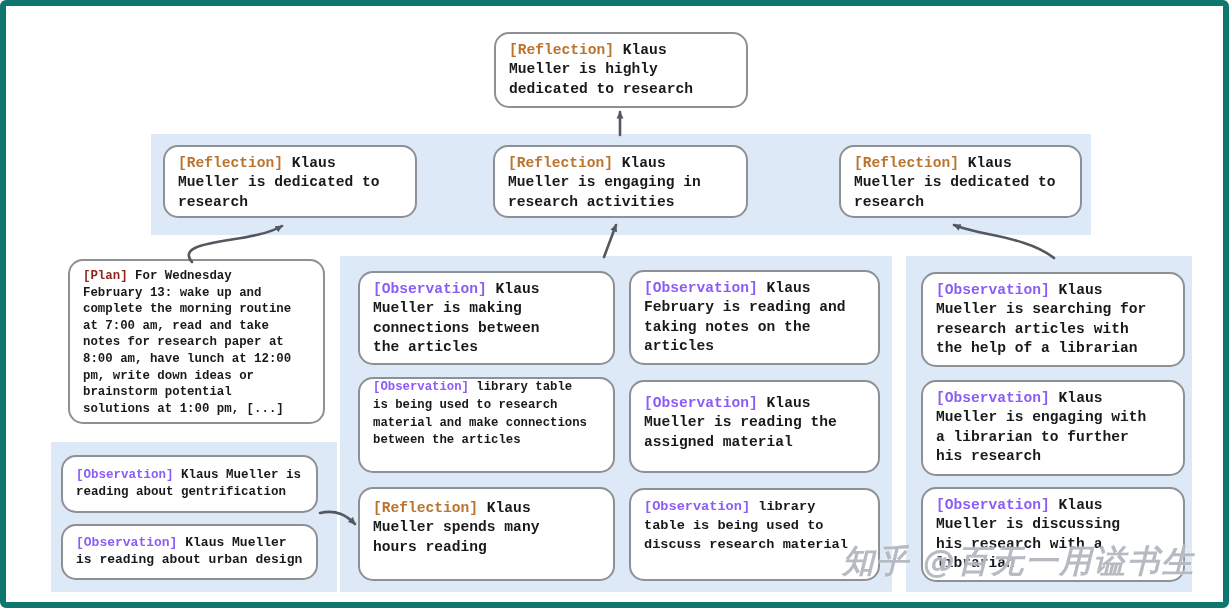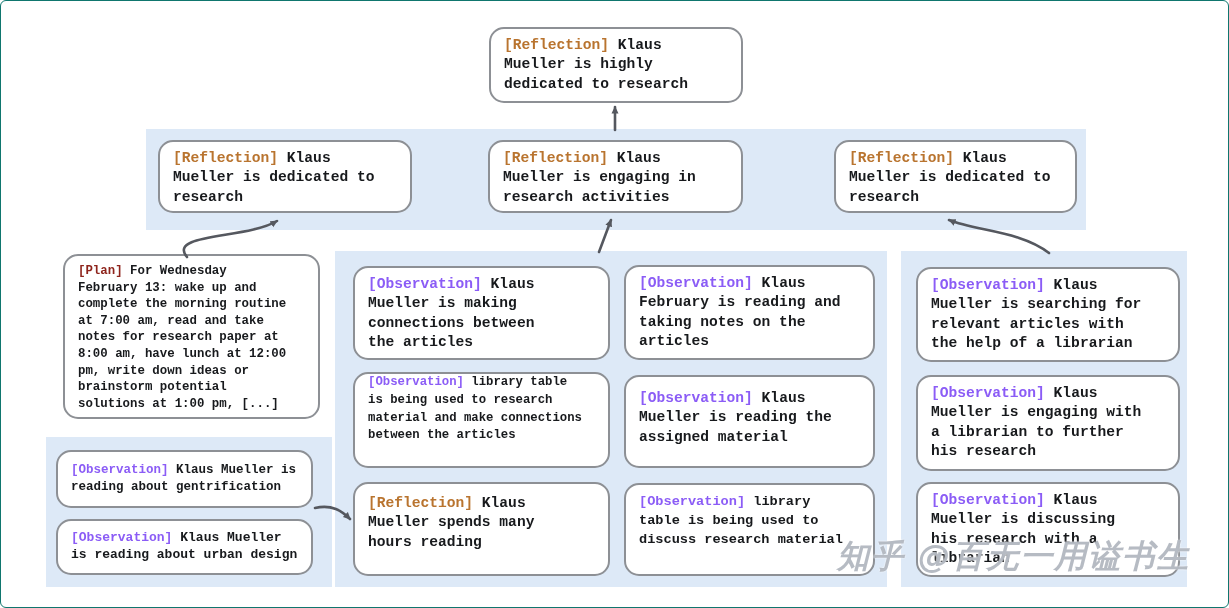--- a/index.html
+++ b/index.html
@@ -1,18 +1,18 @@
 <!DOCTYPE html>
 <html><head>
 <meta charset="utf-8">
 <style>
   html,body{margin:0;padding:0;background:#ffffff;}
   #canvas{
     position:relative;width:1229px;height:608px;box-sizing:border-box;
-    background:#ffffff;border:1px solid #0f766e;border-radius:6px;overflow:hidden;
+    background:#ffffff;border:6px solid #0f766e;border-radius:6px;overflow:hidden;
     font-family:"Liberation Mono","DejaVu Sans Mono",monospace;
   }
   .band{position:absolute;background:#dde9f7;z-index:1;}
   .node{
     position:absolute;z-index:2;box-sizing:border-box;background:#ffffff;
     border:2.5px solid #8d9095;border-radius:15px;padding:7px 13px;
     font-weight:bold;font-size:14.6px;line-height:1.33;color:#17191c;
   }
   .txt{white-space:pre-line;color:#17191c;}
   .tag{font-weight:bold;}
@@ -118,21 +118,21 @@
 
   <div class="node" style="left:623px;top:482px;width:251px;height:93px;font-size:13.6px;line-height:1.4;">
     <span class="tag t-obs">[Observation]</span><span class="txt"> library
 table is being used to
 discuss research material</span>
   </div>
 
   <div class="node" style="left:915px;top:266px;width:264px;height:95px">
     <span class="tag t-obs">[Observation]</span><span class="txt"> Klaus
 Mueller is searching for
-relevant articles with
+research articles with
 the help of a librarian</span>
   </div>
 
   <div class="node" style="left:915px;top:374px;width:264px;height:96px">
     <span class="tag t-obs">[Observation]</span><span class="txt"> Klaus
 Mueller is engaging with
 a librarian to further
 his research</span>
   </div>
 

